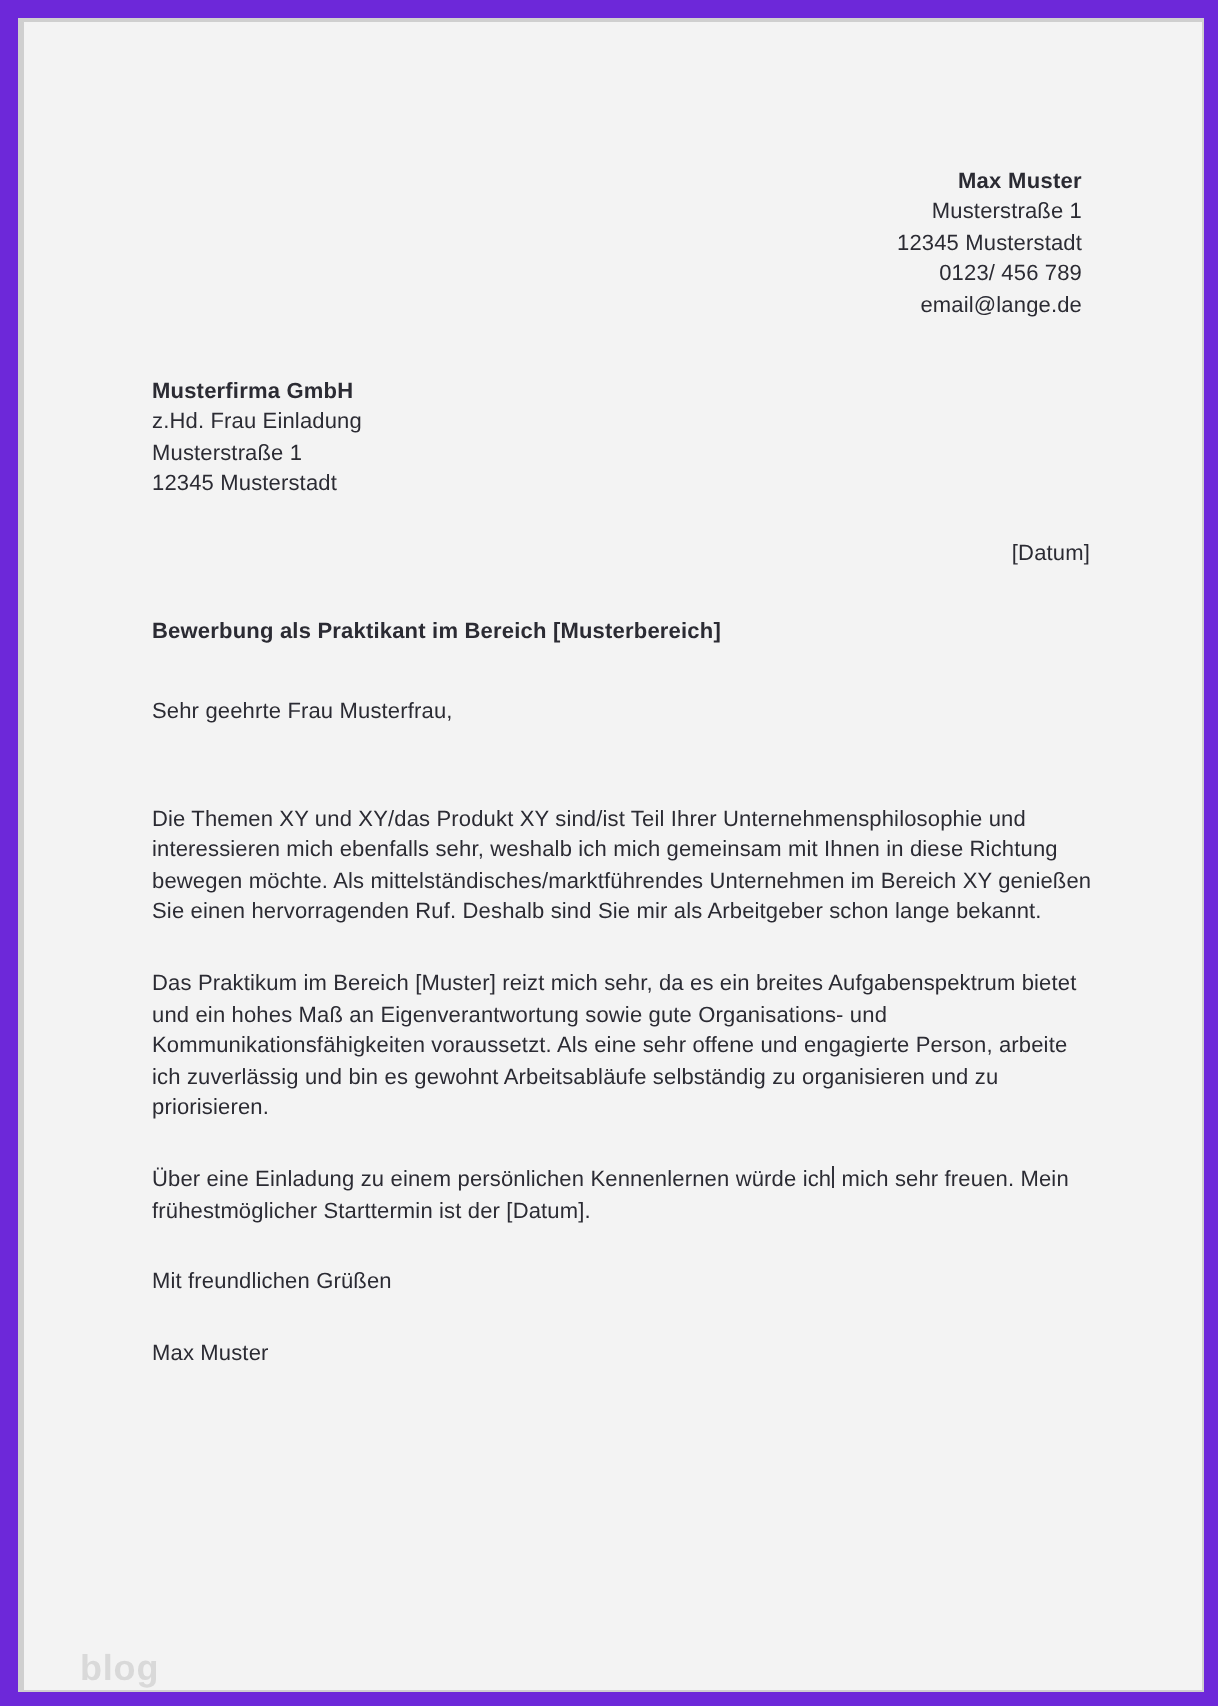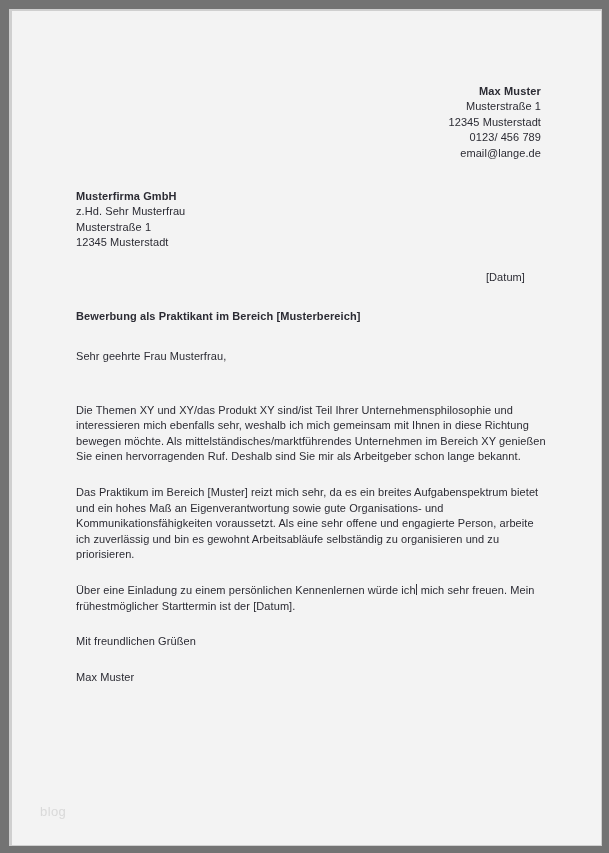--- a/index.html
+++ b/index.html
@@ -11,21 +11,21 @@
   body {
     font-family: "Liberation Sans", sans-serif;
   }
 
   
   #page {
     position: relative;
     width: 609px;
     height: 853px;
     overflow: hidden;
-    background: #737373;           
+    background: #6d28d9;           
     box-sizing: border-box;
   }
 
   
   #frame-inner {
     position: absolute;
     left: 9px;
     top: 9px;
     right: 7px;
     bottom: 7px;
@@ -73,21 +73,21 @@
     top: 178px;
     line-height: 15.4px;
   }
   .recipient .company {
     font-weight: bold;
     letter-spacing: 0.1px;
   }
 
   .date-line {
     position: absolute;
-    right: 76px;
+    right: 56px;
     top: 259px;
     text-align: right;
   }
 
   .subject {
     position: absolute;
     left: 64px;
     top: 298px;
     font-weight: bold;
     letter-spacing: 0.1px;
@@ -126,25 +126,26 @@
     height: 11px;
     background: #33333b;
     vertical-align: -1px;
     margin: 0 0.5px;
   }
 
   
   .watermark {
     position: absolute;
     left: 28px;
-    bottom: 26px;
-    font-size: 13px;
+    bottom: 0;
+    font-size: 18px;
     color: #d9d9d9;
     letter-spacing: 0.4px;
     user-select: none;
+    font-weight: bold;
   }
 </style>
 </head>
 <body>
 
 <div id="page">
 
   <div id="frame-inner"></div>
 
   <div id="sheet">
@@ -153,21 +154,21 @@
       <div class="sender">
         <div class="name">Max Muster</div>
         <div>Musterstraße 1</div>
         <div>12345 Musterstadt</div>
         <div>0123/ 456 789</div>
         <div>email@lange.de</div>
       </div>
 
       <div class="recipient">
         <div class="company">Musterfirma GmbH</div>
-        <div>z.Hd. Sehr Musterfrau</div>
+        <div>z.Hd. Frau Einladung</div>
         <div>Musterstraße 1</div>
         <div>12345 Musterstadt</div>
       </div>
 
       <div class="date-line">[Datum]</div>
 
       <div class="subject">Bewerbung als Praktikant im Bereich [Musterbereich]</div>
 
       <div class="body-block">
 

